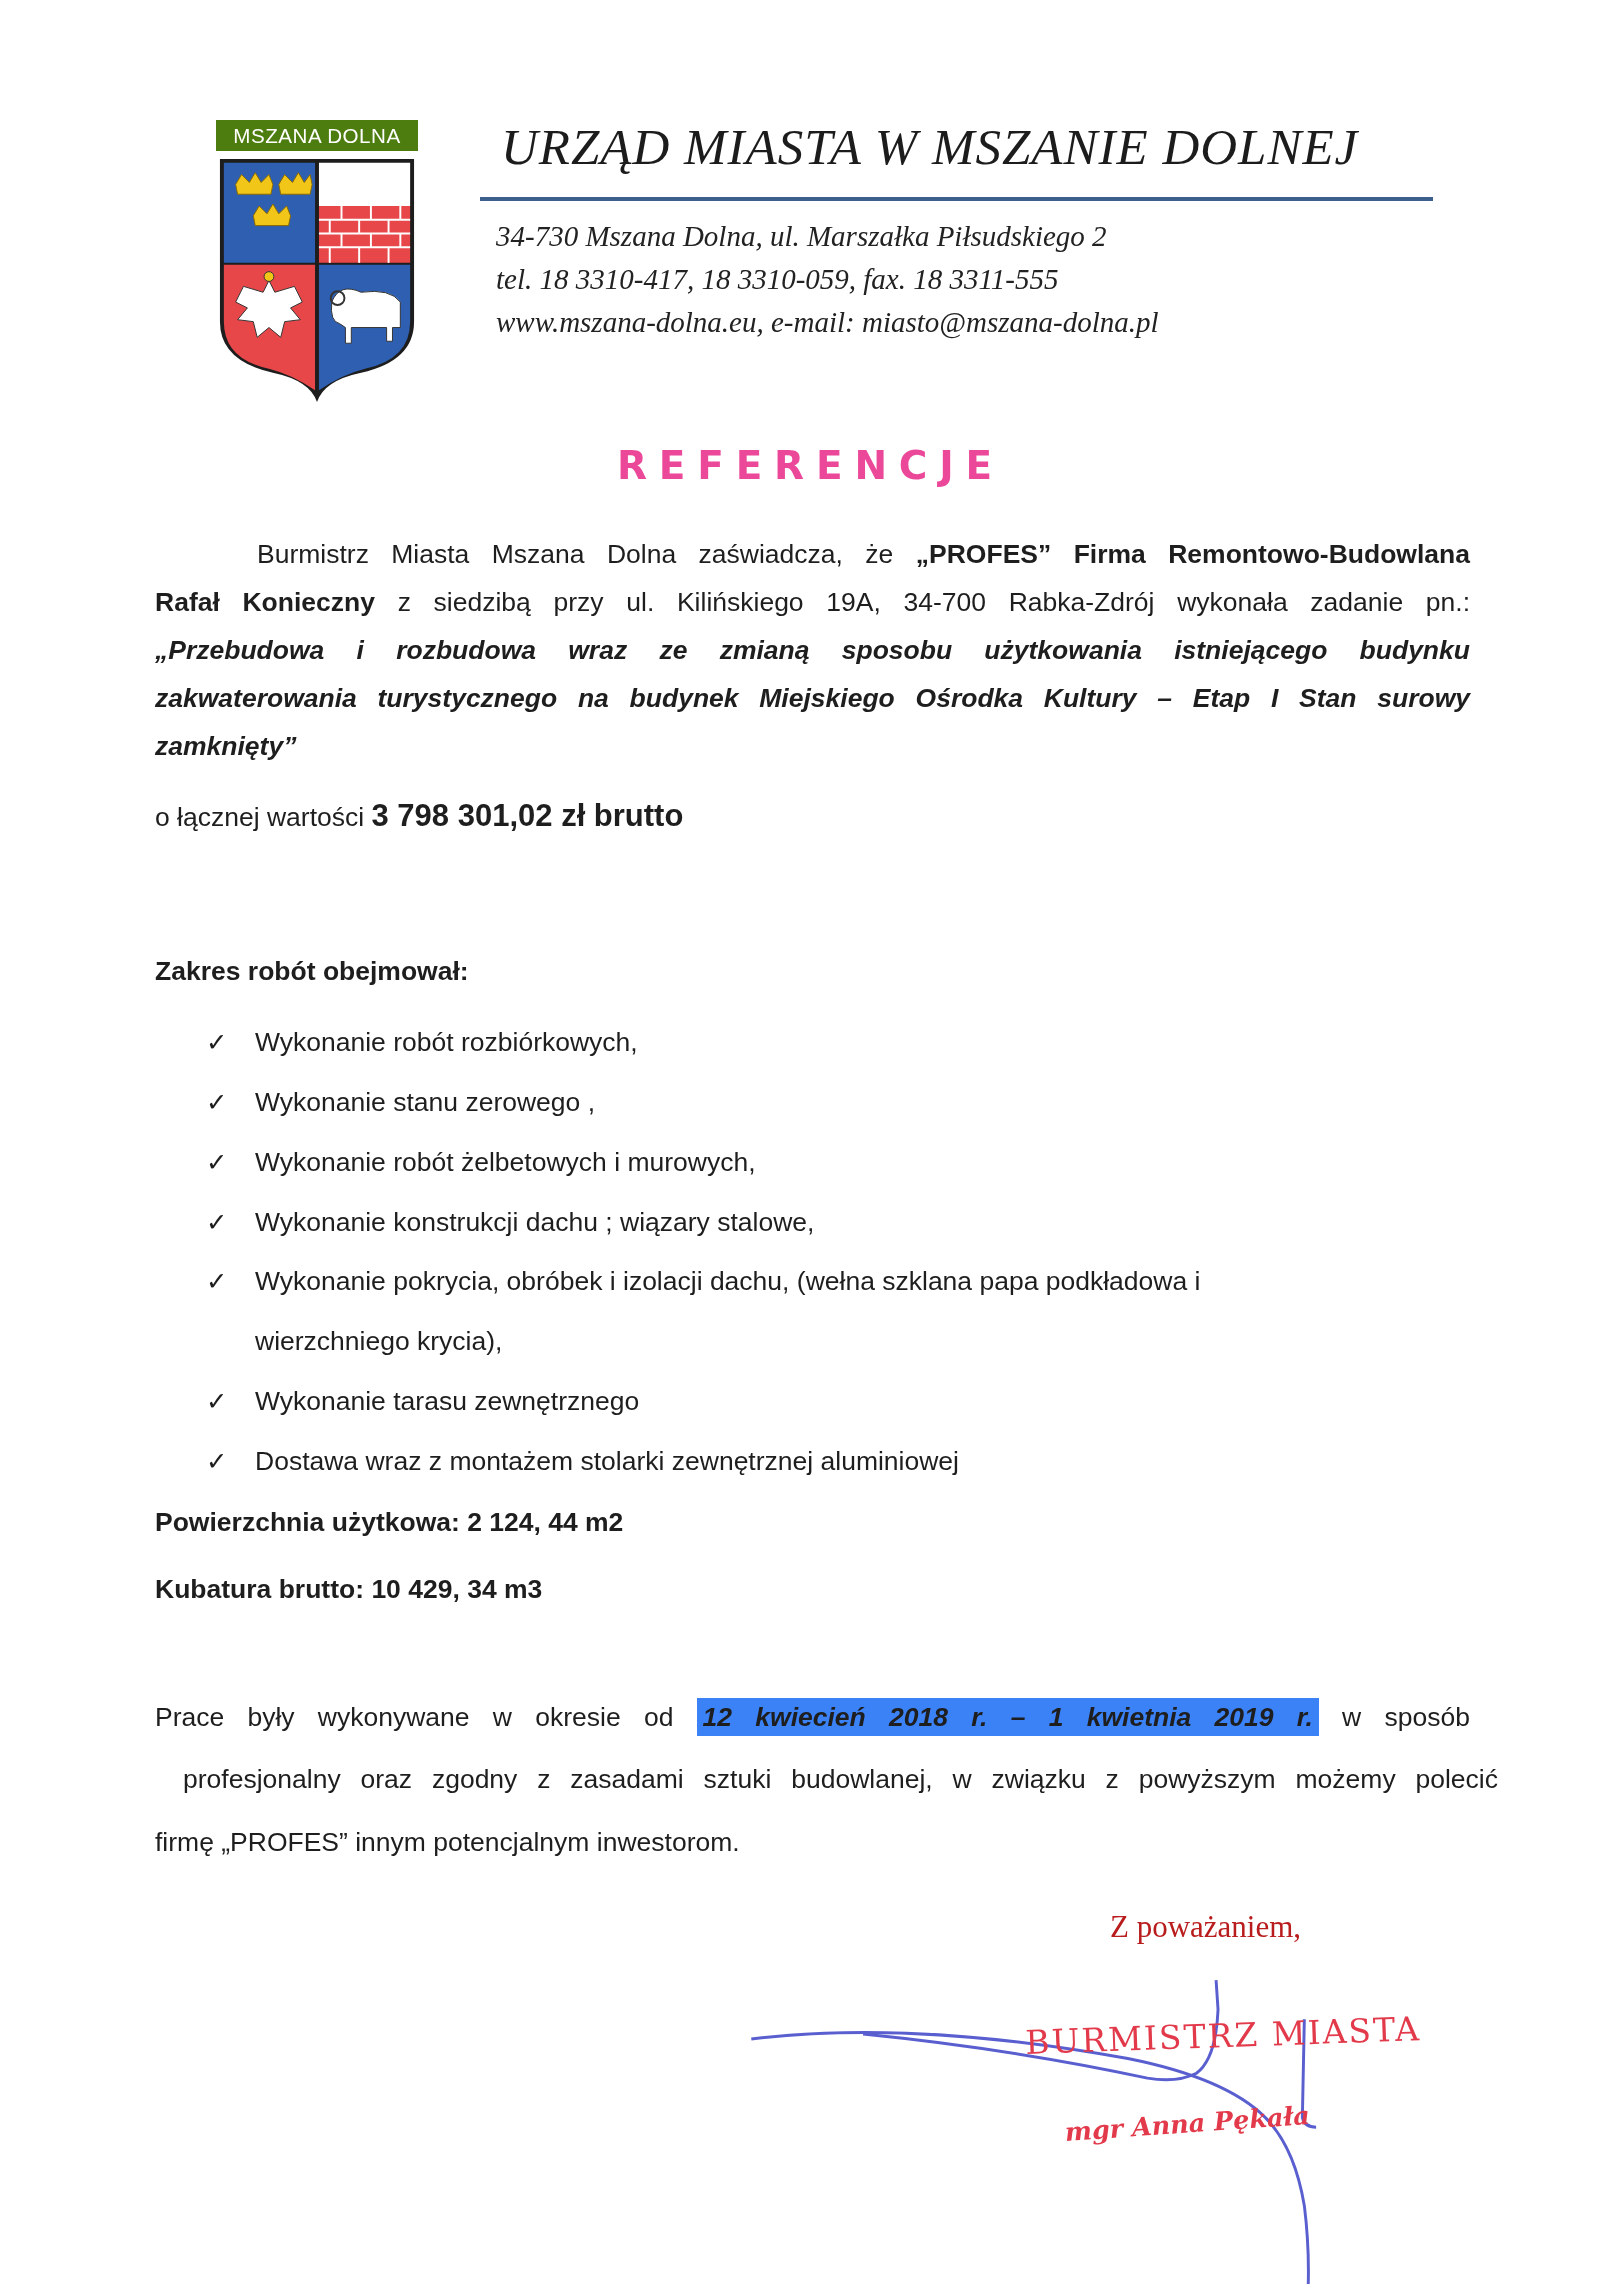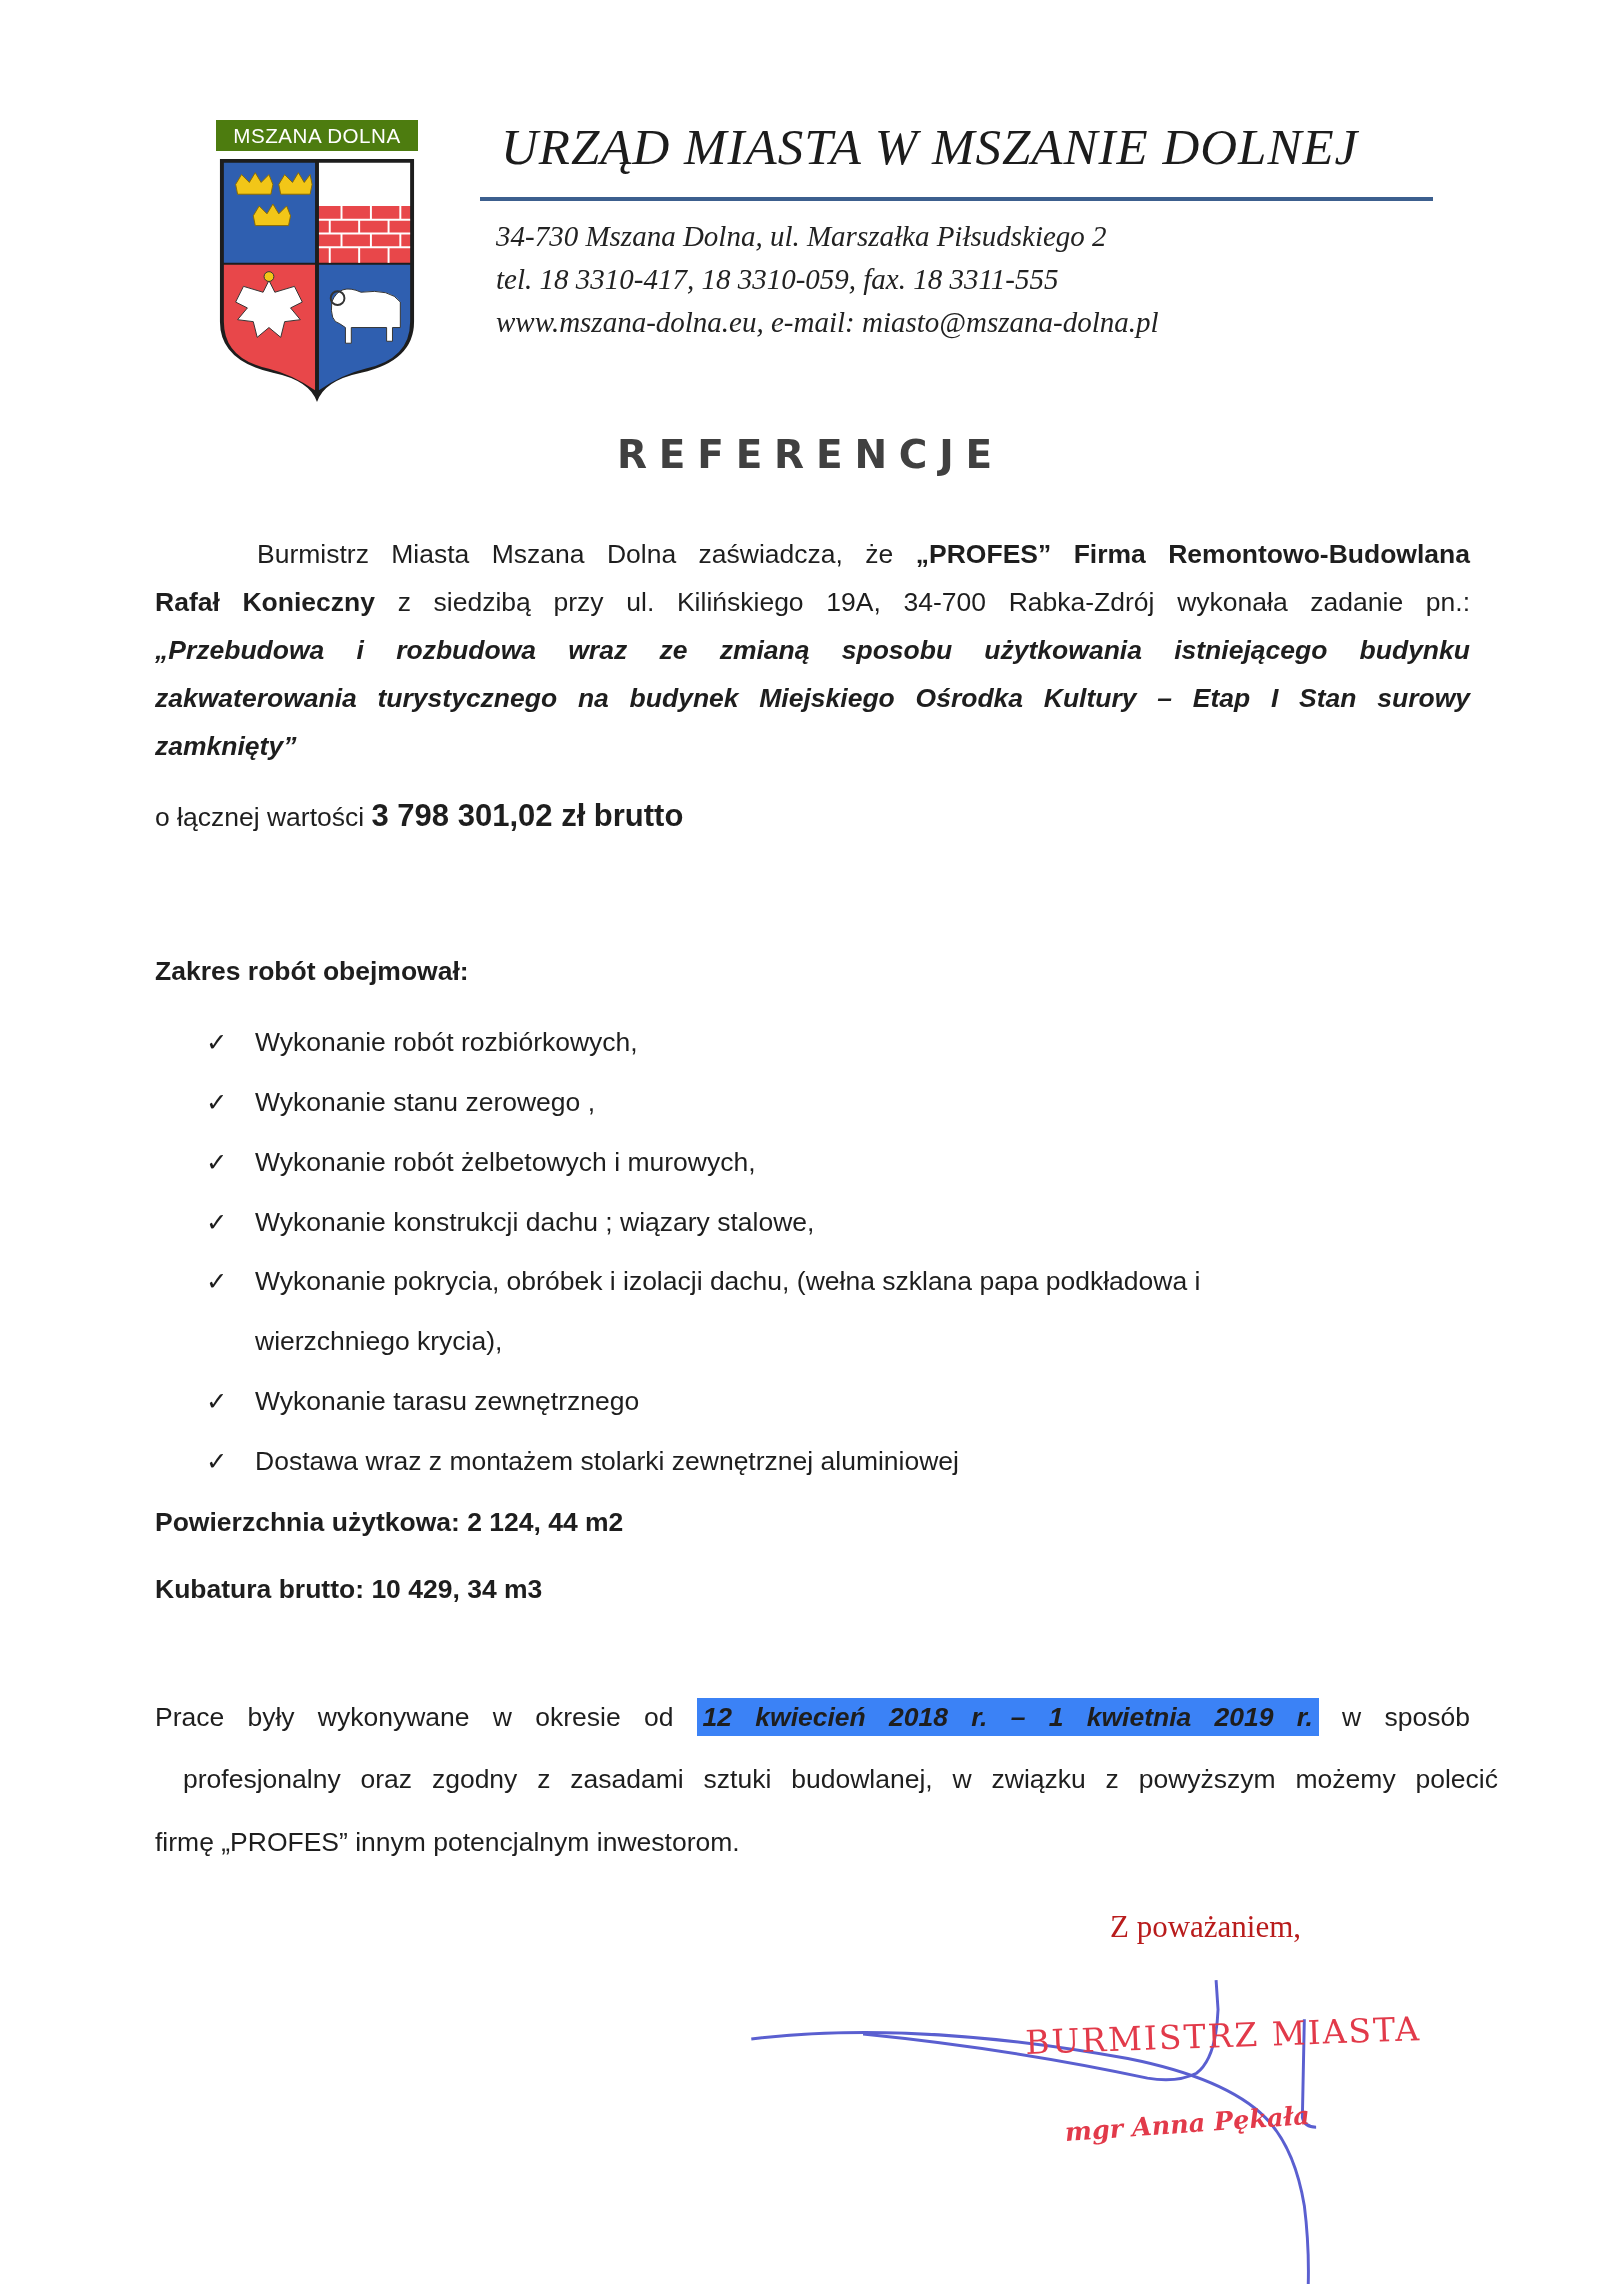--- a/index.html
+++ b/index.html
@@ -11,22 +11,22 @@
   .crest-banner { position: absolute; left: 2px; top: 0; width: 202px; height: 31px; background: #4d7c0f; color: #fff;
     font-family: "Liberation Sans", sans-serif; font-size: 20.6px; line-height: 31px; text-align: center; letter-spacing: 0.5px; }
   .crest svg { position: absolute; left: 0; top: 35px; }
 
   .office-title { left: 501px; top: 118px; font-family: "Liberation Serif", serif; font-style: italic; font-size: 51px;
     letter-spacing: 1px; color: #1c1c1c; white-space: nowrap; }
   .header-rule { left: 480px; top: 197px; width: 953px; height: 3.9px; background: #3c5f8e; }
   .office-line { left: 496px; font-family: "Liberation Serif", serif; font-style: italic; font-size: 29px; color: #222; white-space: nowrap; }
 
   
-  .doc-title { left: 0; width: 1621px; top: 432px; text-align: center; font-family: "DejaVu Sans", sans-serif; font-weight: bold;
-    font-size: 39px; letter-spacing: 11.8px; color: #404040; }
+  .doc-title { left: 0; width: 1621px; top: 443px; text-align: center; font-family: "DejaVu Sans", sans-serif; font-weight: bold;
+    font-size: 39px; letter-spacing: 11.8px; color: #ec4899; }
   .line { position: absolute; left: 155px; width: 1315px; font-family: "Liberation Sans", sans-serif; font-size: 26.5px; white-space: nowrap; }
   .justify-line { text-align: justify; text-align-last: justify; }
 
   .value-line { left: 155px; top: 798px; font-family: "Liberation Sans", sans-serif; font-size: 26.5px; white-space: nowrap; }
   .value-line .amount { font-weight: bold; font-size: 31px; }
 
   .scope-heading { left: 155px; top: 956px; font-family: "Liberation Sans", sans-serif; font-weight: bold; font-size: 26.5px; }
 
   .scope-item { position: absolute; left: 206px; font-family: "Liberation Sans", sans-serif; font-size: 26.5px; white-space: nowrap; }
   .scope-item .check { display: inline-block; width: 49px; font-family: "DejaVu Sans", sans-serif; font-size: 25.5px; }

